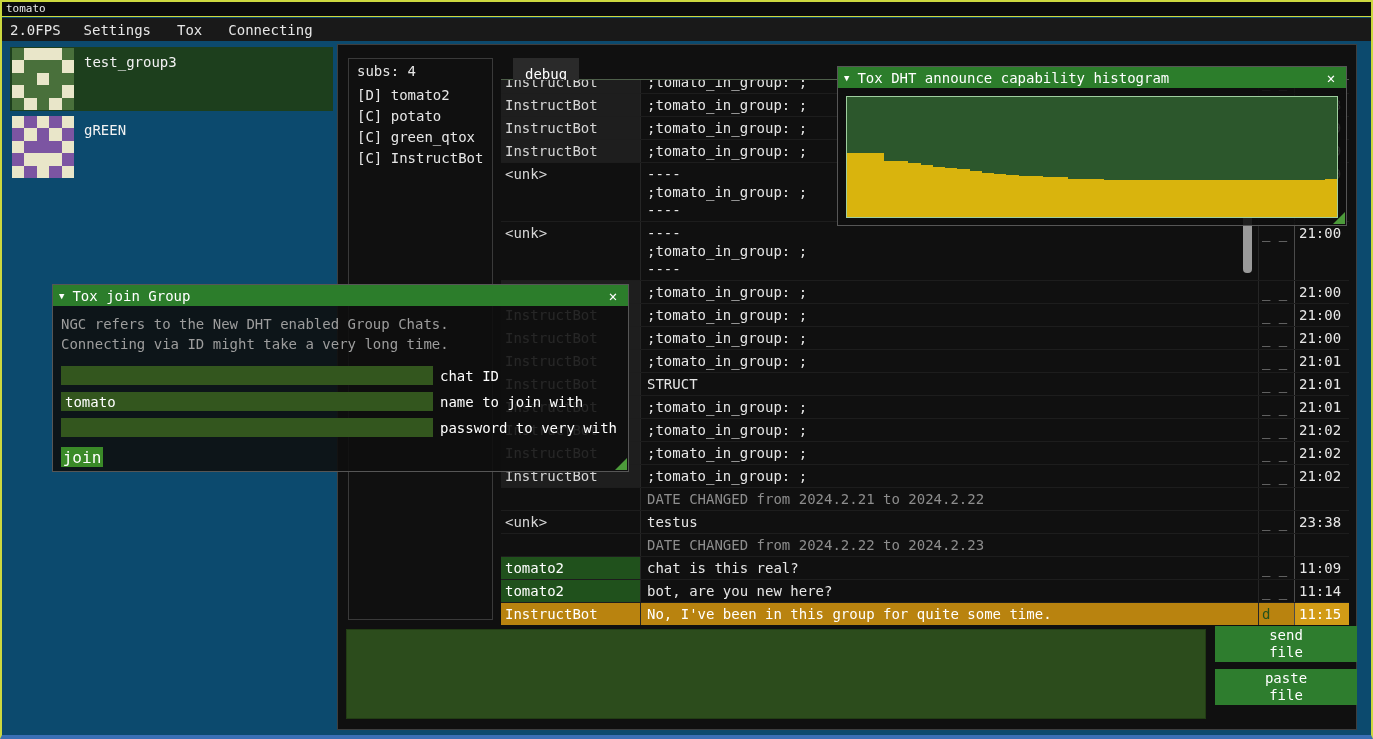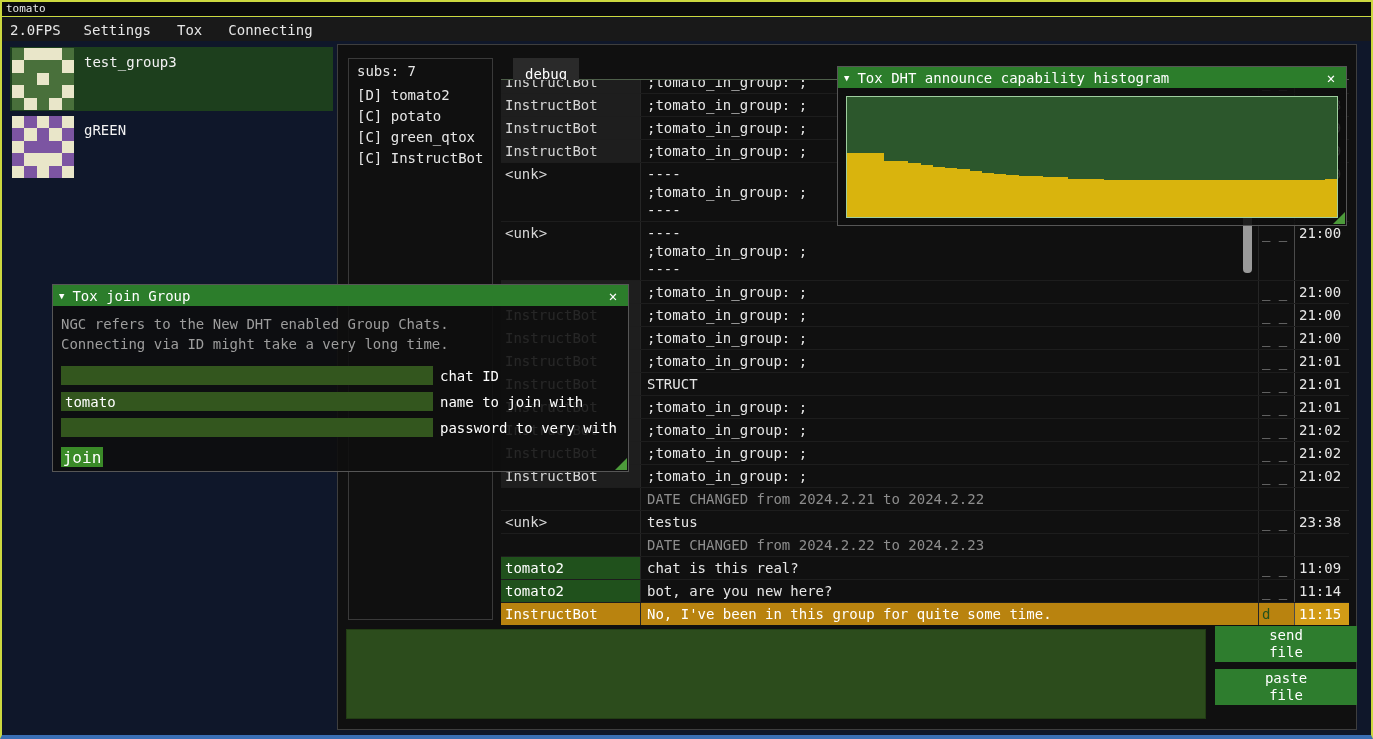--- a/index.html
+++ b/index.html
@@ -1,20 +1,20 @@
 <!DOCTYPE html>
 <html><head>
 <meta charset="utf-8">
 <style>
   * { margin:0; padding:0; box-sizing:border-box; }
   html,body { background:#000; }
   body { font-family:"DejaVu Sans Mono", monospace; font-size:14px; color:#e6e6e6; }
 
   .frame { position:relative; width:1373px; height:739px; overflow:hidden;
-           background:#0f172a; border:2px solid #ccd83f; border-bottom:4px solid #3a6fb5; }
+           background:#0c4a6e; border:2px solid #ccd83f; border-bottom:4px solid #3a6fb5; }
 
   
   .os-titlebar { position:absolute; left:0; top:0; right:0; height:15px; background:#0b0b0b;
                  border-bottom:1px solid #ccd83f; font-size:11px; line-height:14px; padding:0 4px; color:#e9e9e9; }
 
   
   .menubar { position:absolute; left:0; top:16px; right:0; height:23px; background:#191919;
              display:flex; align-items:center; }
   .menubar .fps { padding:2px 10px 2px 8px; }
   .menubar .menu-item { padding:2px 13px; cursor:default; }
@@ -169,21 +169,21 @@
           <div style="background: rgb(233, 230, 201);"></div>
           <div style="background: rgb(124, 85, 162);"></div>
           <div style="background: rgb(233, 230, 201);"></div>
         </div>
       <div class="group-label">gREEN</div>
     </div>
 
     <div class="main-window">
 
       <div class="members-panel">
-        <div class="members-header">subs: 7</div>
+        <div class="members-header">subs: 4</div>
 
           <div class="member-item">[D] tomato2</div>
 
           <div class="member-item">[C] potato</div>
 
           <div class="member-item">[C] green_qtox</div>
 
           <div class="member-item">[C] InstructBot</div>
         </div>
 

